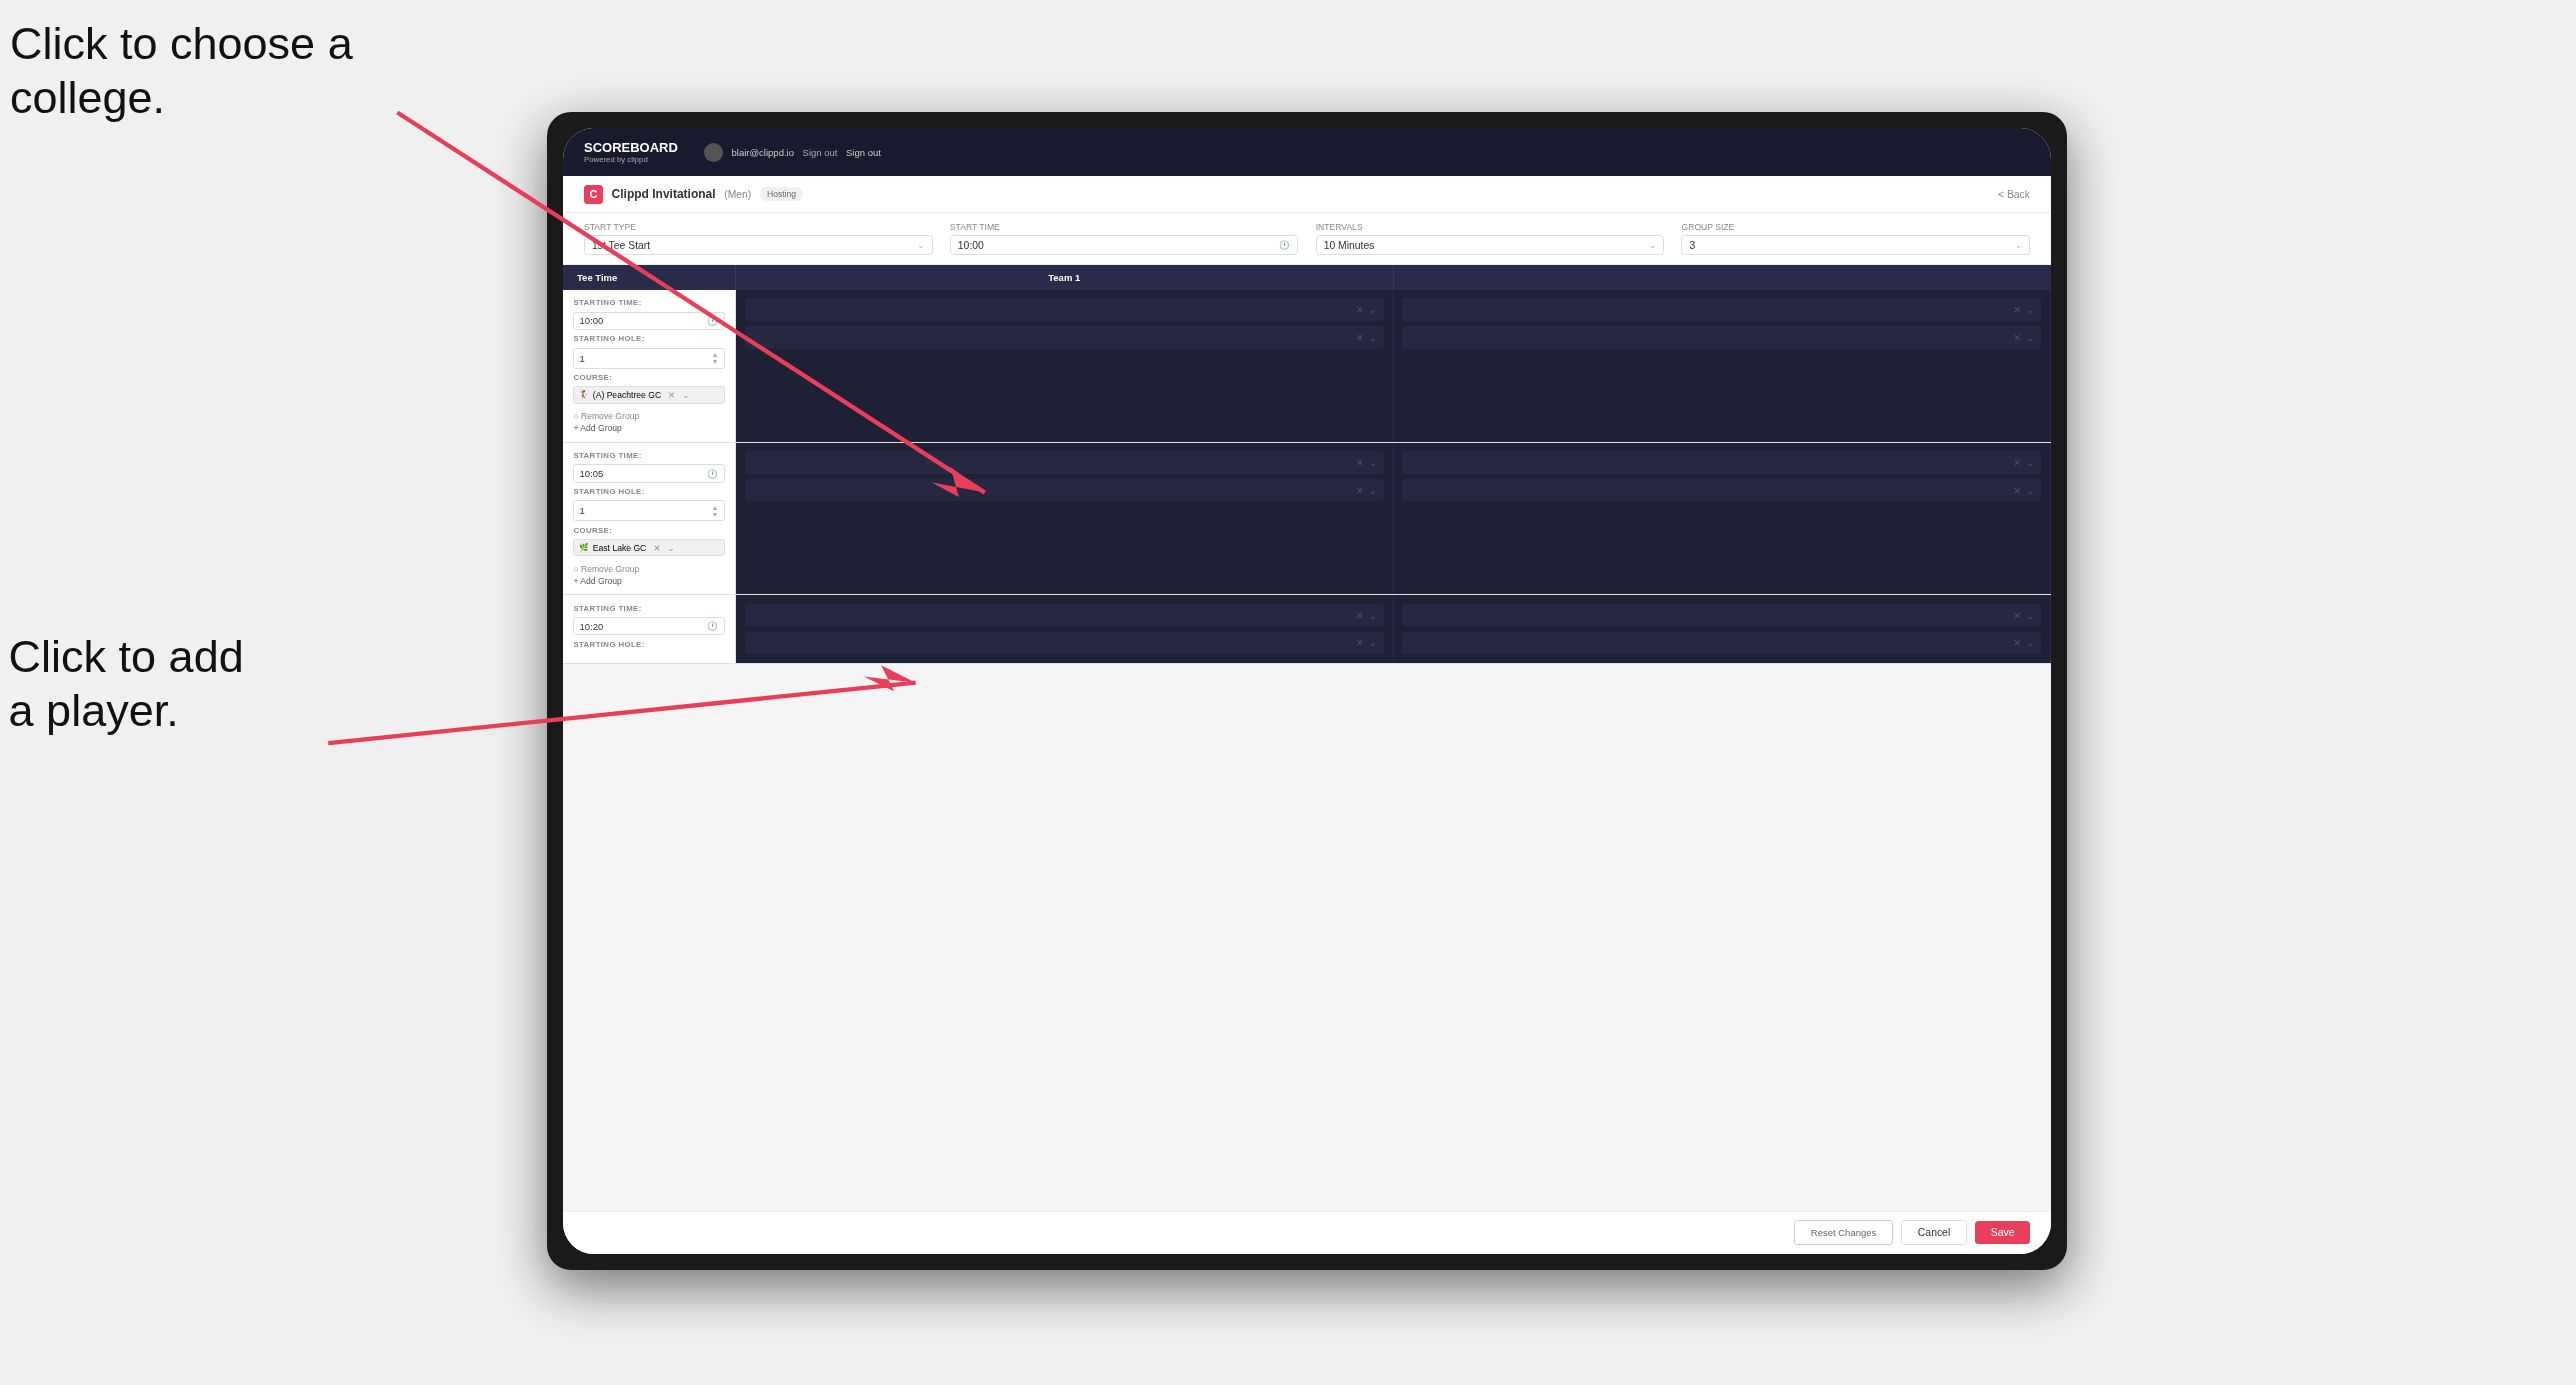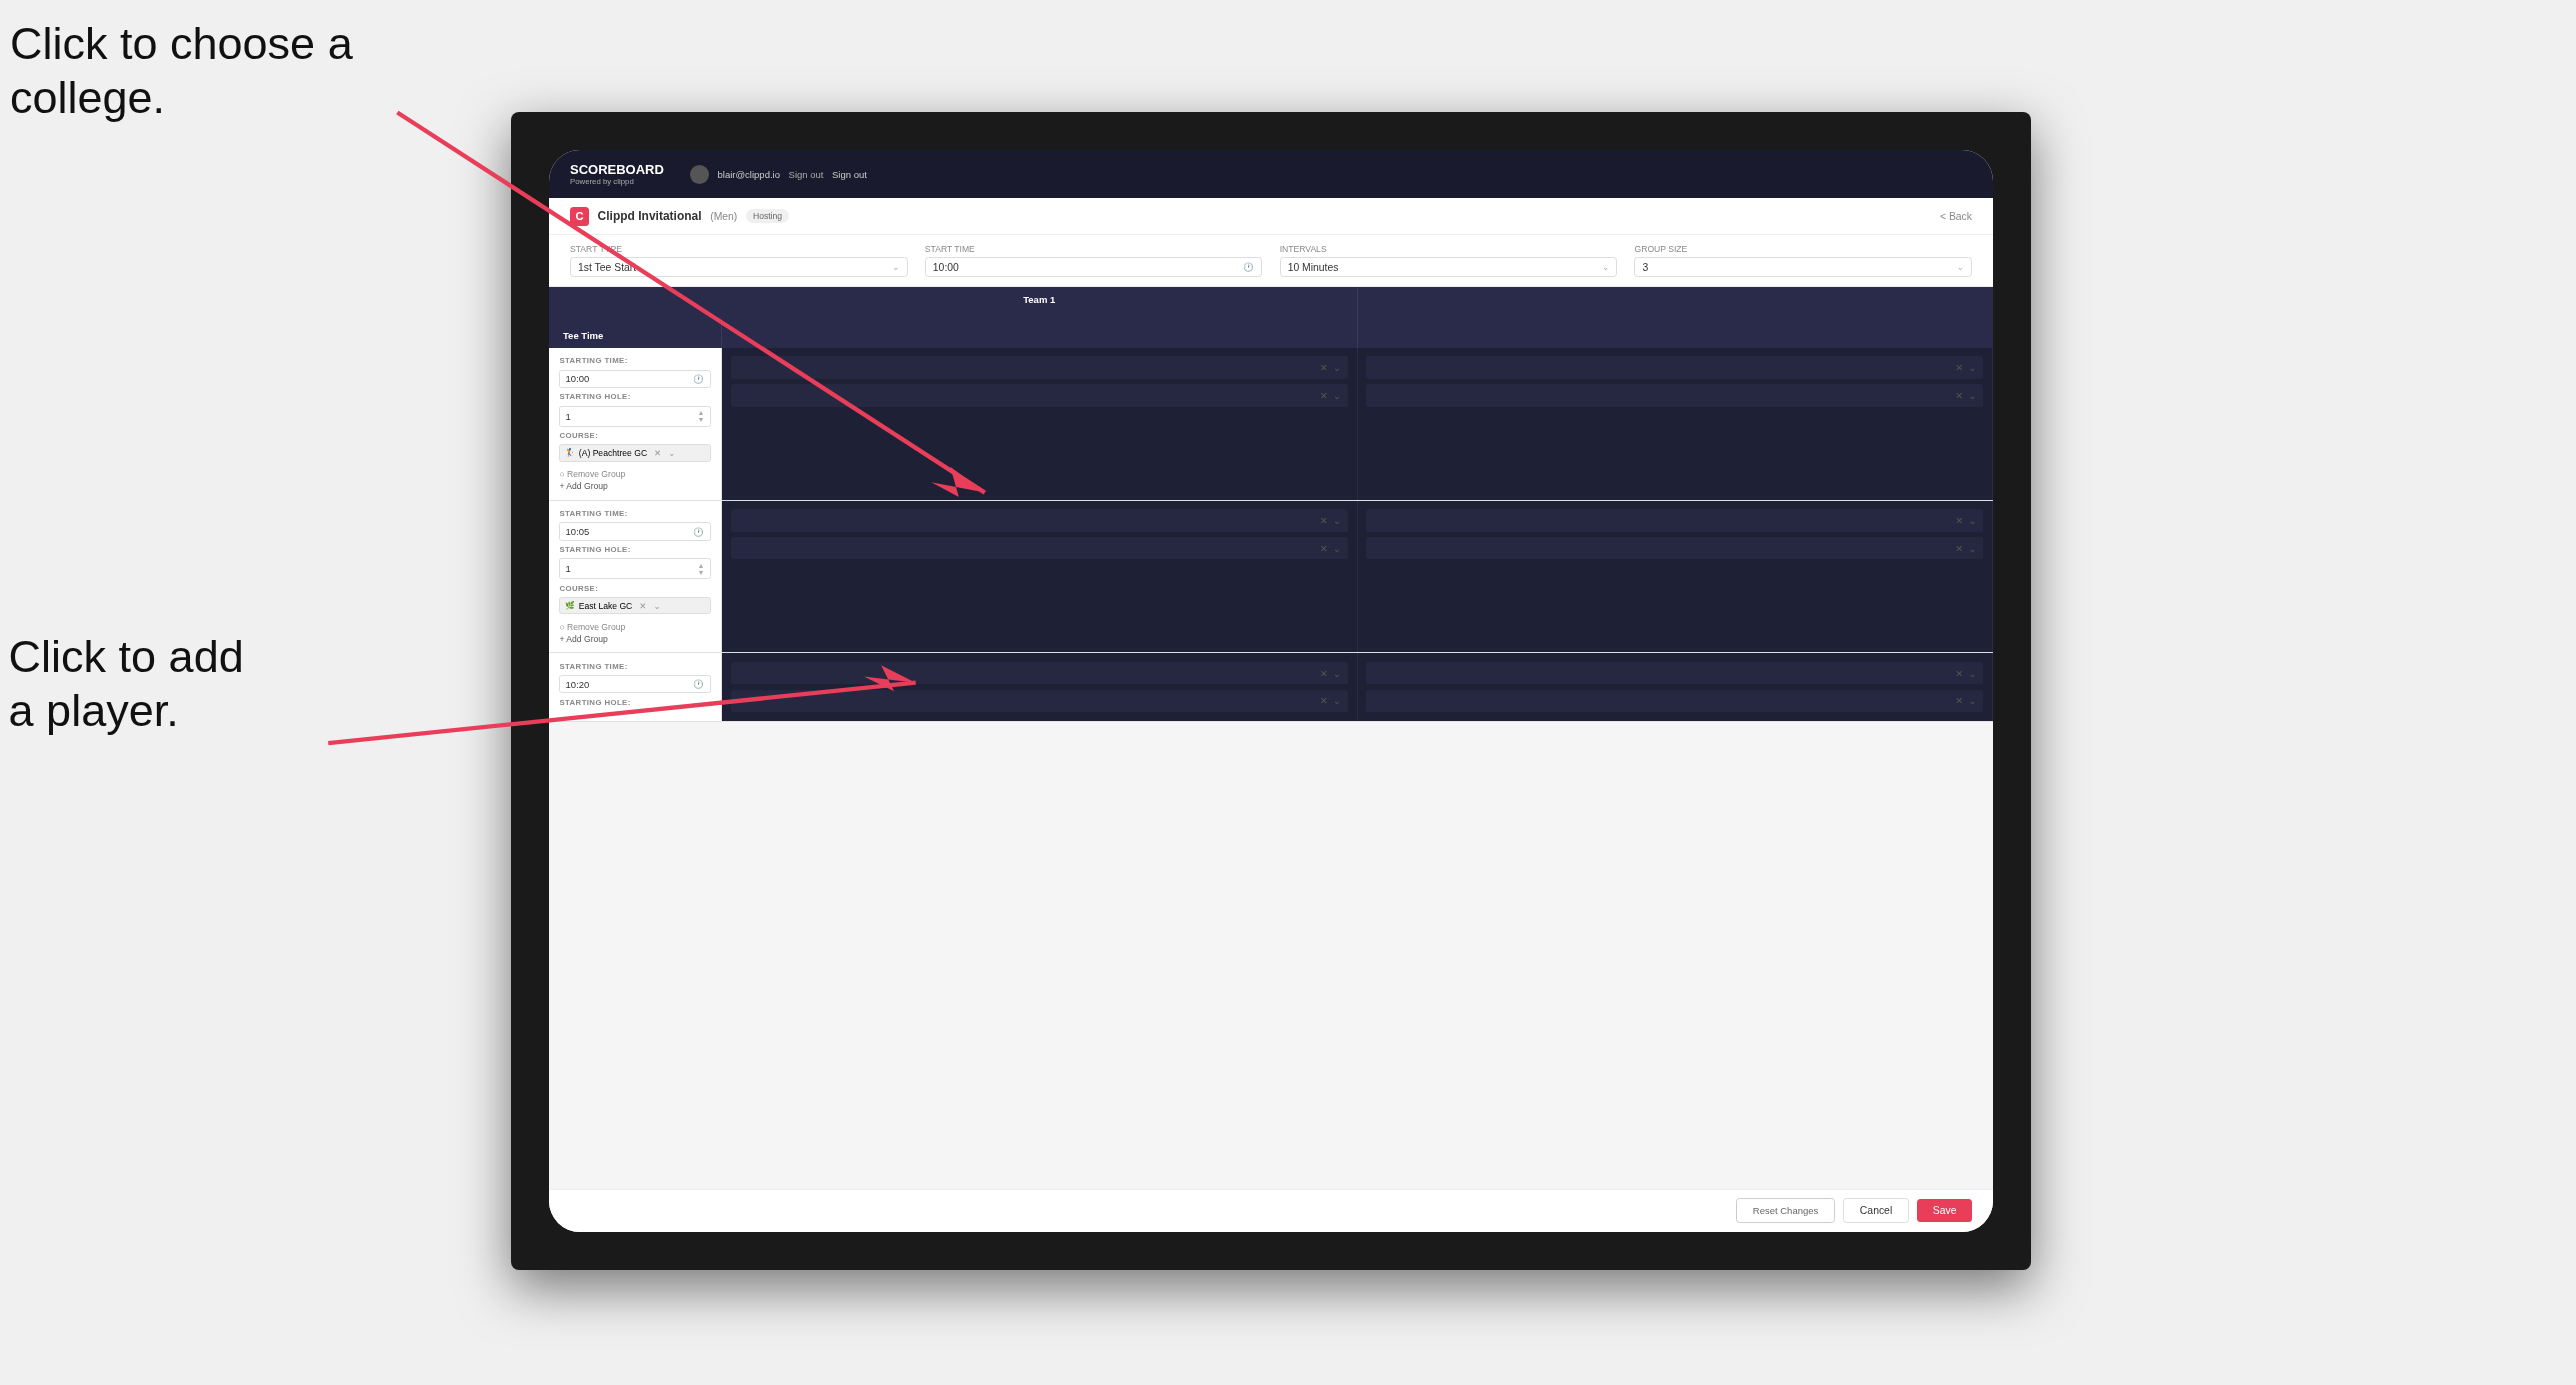--- a/index.html
+++ b/index.html
@@ -37,26 +37,26 @@
       width: 2576px;
       height: 1386px;
       pointer-events: none;
       z-index: 20;
     }
 
     
     .tablet-frame {
       position: absolute;
       top: 112px;
-      left: 511px;
+      left: 547px;
       width: 1520px;
       height: 1158px;
       background: #1a1a1a;
-      border-radius: 8px;
-      padding: 38px;
+      border-radius: 24px;
+      padding: 16px;
       box-shadow: 0 17.3px 52px rgba(0,0,0,0.5);
     }
     .tablet-screen {
       width: 100%;
       height: 100%;
       background: #fff;
       border-radius: 31px;
       overflow: hidden;
       display: flex;
       flex-direction: column;
@@ -211,21 +211,20 @@
     .table-header-cell {
       padding: 7px 14px;
       color: #fff;
       font-size: 9.5px;
       font-weight: 600;
       text-align: center;
       border-right: 0.9px solid #3a3a5a;
     }
     .table-header-cell:first-child {
       text-align: left;
-      margin-top: 36px;
     }
 
     
     .table-content {
       flex: 1;
       overflow-y: auto;
       background: #f5f5f5;
     }
 
     

